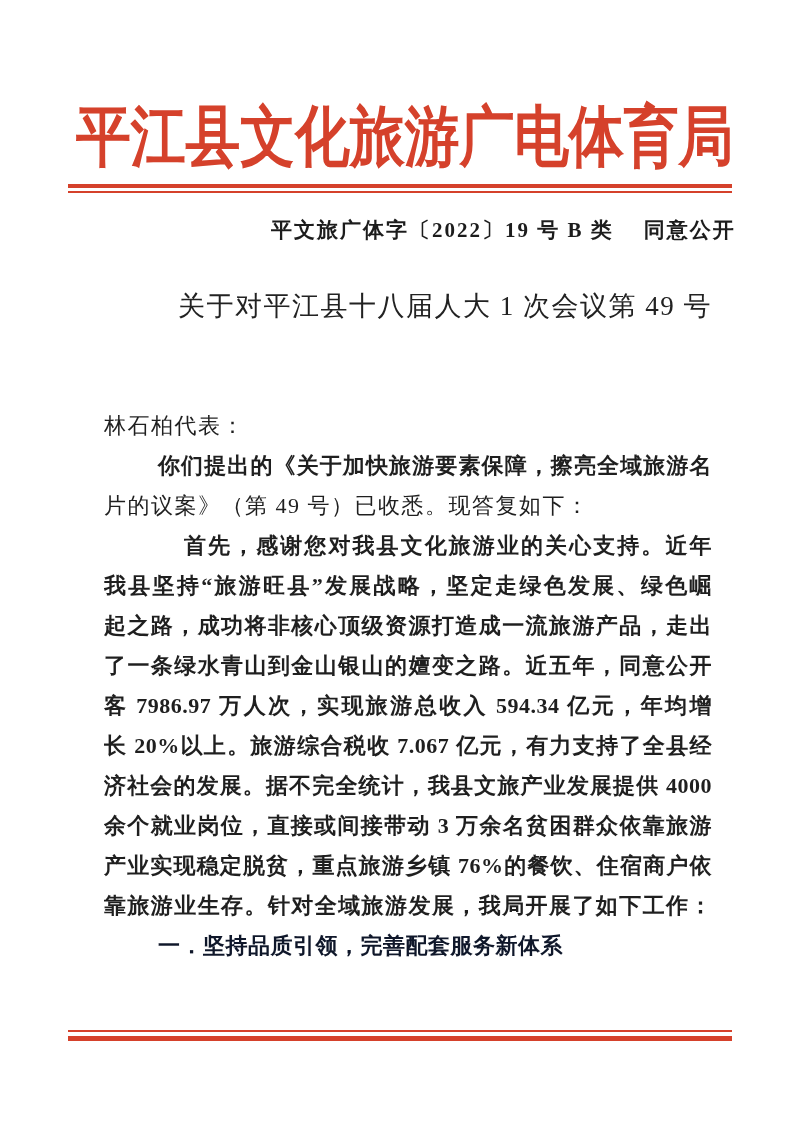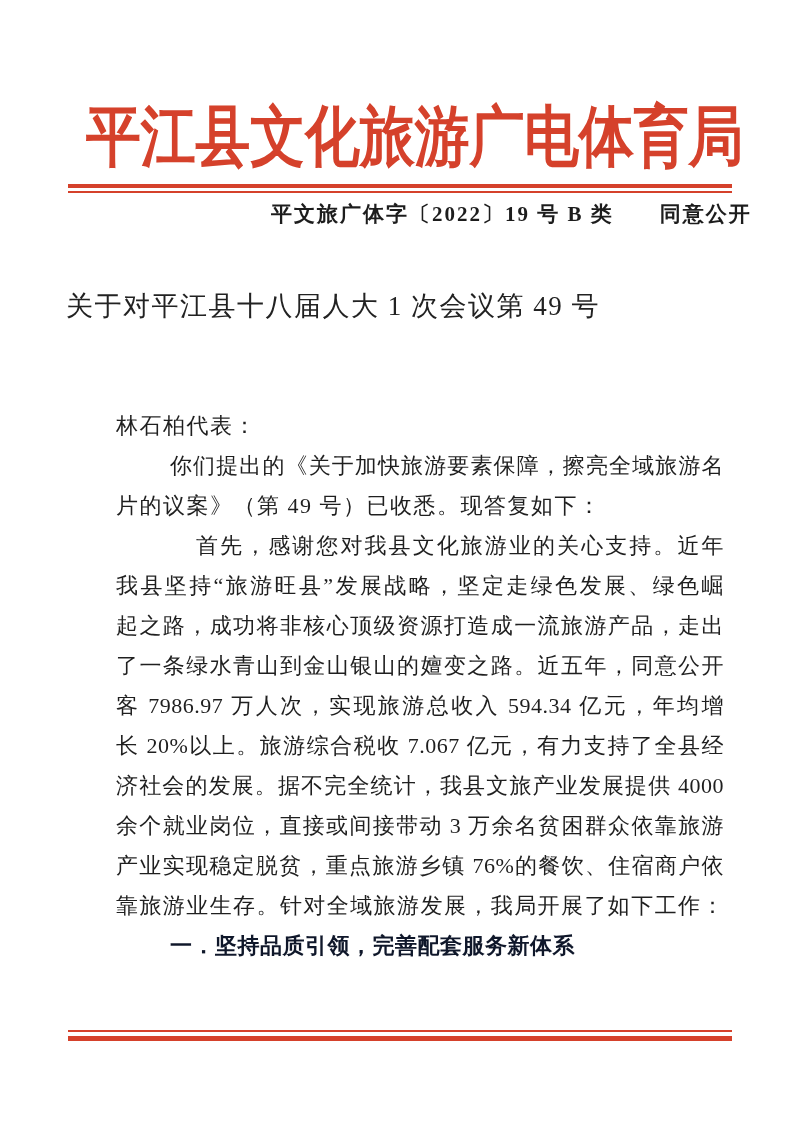--- a/index.html
+++ b/index.html
@@ -11,21 +11,21 @@
     position: relative;
     width: 793px;
     height: 1121px;
     background: #ffffff;
     overflow: hidden;
     font-family: "Liberation Serif", serif;
   }
   
   .agency-wrap {
     position: absolute;
-    left: 86px;
+    left: 76px;
     top: 98px;
     width: 662px;
     height: 78px;
     overflow: visible;
     white-space: nowrap;
   }
   .agency-text {
     display: inline-block;
     font-family: "Liberation Serif", serif;
     font-weight: 700;
@@ -44,68 +44,68 @@
     background: var(--accent, #d5412b);
   }
   .rule-top-thick { top: 184px; height: 4px; }
   .rule-top-thin  { top: 191px; height: 2px; }
   .rule-bot-thin  { top: 1030px; height: 2px; }
   .rule-bot-thick { top: 1036px; height: 5px; }
   
   .doc-info {
     position: absolute;
     left: 271px;
-    top: 200px;
+    top: 216px;
     display: flex;
-    gap: 46px;
+    gap: 30px;
     font-family: "Liberation Serif", serif;
     font-weight: 700;
     font-size: 21px;
     line-height: 28px;
     letter-spacing: 2px;
     color: #1c1c1c;
     white-space: nowrap;
   }
   
   .doc-title {
     position: absolute;
-    left: 66px;
+    left: 52px;
     top: 283px;
     width: 660px;
-    text-align: left;
+    text-align: right;
     font-family: "Liberation Serif", serif;
     font-size: 27px;
     line-height: 46px;
     letter-spacing: 1.5px;
     color: #222222;
   }
   
   .doc-body {
     position: absolute;
     left: 104px;
     top: 406px;
     width: 608px;
-    margin-left: 12px;
   }
   .doc-line {
     height: 40px;
     line-height: 40px;
     font-size: 22px;
     letter-spacing: 1.5px;
     color: #1f1f1f;
     text-align: justify;
     font-family: "Liberation Serif", serif;
     white-space: nowrap;
   }
   .doc-line.fill {
     white-space: normal;
     letter-spacing: 0.5px;
     text-align: justify;
     text-align-last: justify;
     overflow: hidden;
+    font-weight: bold;
   }
   .doc-line.ind2 { padding-left: 54px; }
   .doc-line.ind3 { padding-left: 80px; }
   .doc-line.heading {
     font-family: "Liberation Sans", sans-serif;
     font-weight: 700;
     letter-spacing: 0.5px;
     color: #0f172a;
   }
 </style>

